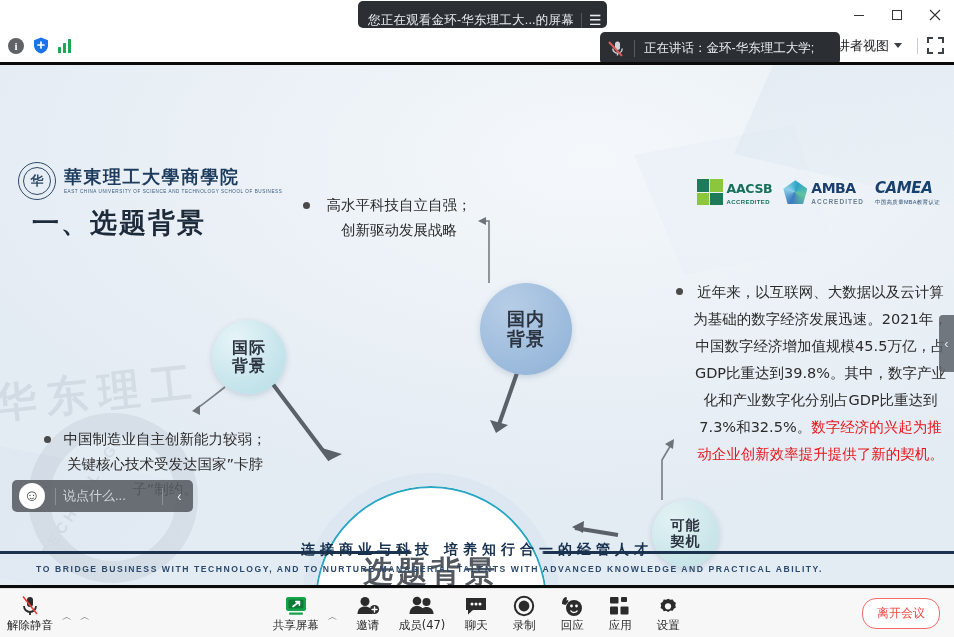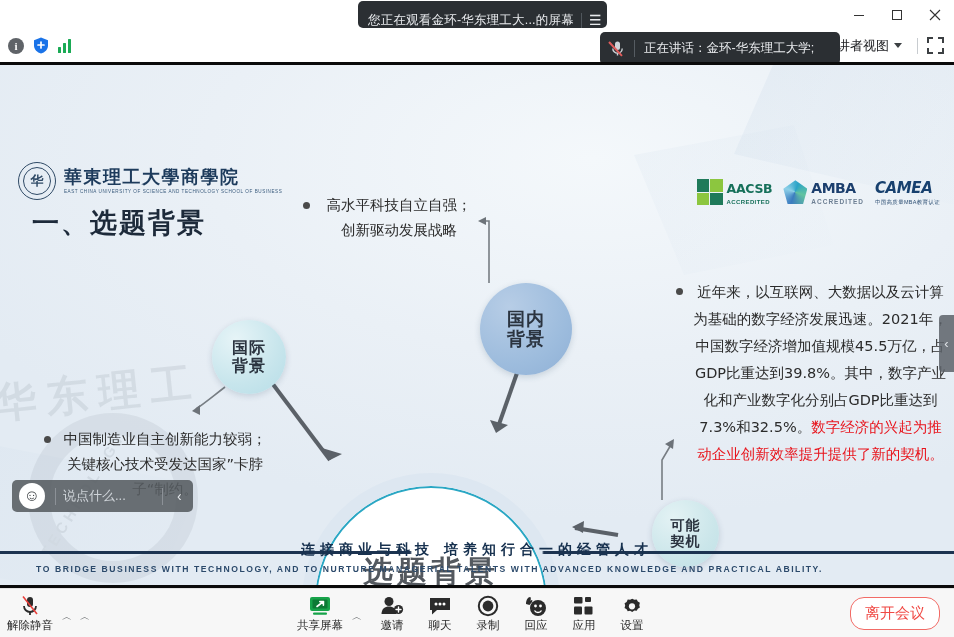--- a/index.html
+++ b/index.html
@@ -258,21 +258,21 @@
     min-width: 48px; padding: 2px 7px 1px; gap: 1px;
   }
   .citem .clabel { font-size: 11.5px; color:#2b2b2b; font-family:"DejaVu Sans", sans-serif; white-space:nowrap; }
   .cglyph { height: 22px; display:flex; align-items:flex-end; justify-content:center; }
   .cchev {
     color:#3c4043; font-size: 10px; padding: 0 6px 0 2px; align-self: center; margin-top: 8px;
   }
   .spacer { flex: 1 1 auto; }
   .leave-btn {
     margin-right: 14px; padding: 6px 14px; border: 1px solid #f26b66; border-radius: 14px;
-    color:#f04a45; font-size: 15px; background: #fff; font-family:"DejaVu Sans", sans-serif;
+    color:#f04a45; font-size: 12px; background: #fff; font-family:"DejaVu Sans", sans-serif;
   }
   svg { display:block; }
 </style>
 </head>
 <body>
 
 <div id="app">
 
   <div class="titlebar">
     <div class="share-pill">
@@ -504,20 +504,31 @@
         <svg width="24" height="22" viewBox="0 0 24 22">
           <circle cx="9" cy="6.5" r="4.5" fill="#2b2b2b"></circle>
           <path d="M1.5 19 C1.5 13.8 5 11.5 9 11.5 C13 11.5 16.5 13.8 16.5 19 Z" fill="#2b2b2b"></path>
           <circle cx="18.5" cy="14.5" r="4.6" fill="#2b2b2b"></circle>
           <path d="M18.5 12 V17 M16 14.5 H21" stroke="#fff" stroke-width="1.4" stroke-linecap="round"></path>
         </svg>
       </span>
       <span class="clabel">邀请</span>
     </div>
 
+    <div class="citem">
+      <span class="cglyph">
+        <svg width="26" height="22" viewBox="0 0 26 22">
+          <circle cx="8" cy="6" r="4.3" fill="#2b2b2b"></circle>
+          <circle cx="17.5" cy="7" r="4" fill="#2b2b2b"></circle>
+          <path d="M0.5 19 C0.5 13.6 4 11 8 11 C12 11 15.5 13.6 15.5 19 Z" fill="#2b2b2b"></path>
+          <path d="M11 19 C11 14.2 14 12 17.5 12 C21 12 24.5 14.2 24.5 19 Z" fill="#2b2b2b"></path>
+        </svg>
+      </span>
+      <span class="clabel">成员(47)</span>
+    </div>
 
     <div class="citem">
       <span class="cglyph">
         <svg width="24" height="22" viewBox="0 0 24 22">
           <path d="M2 3 H22 V15 H9 L4 19.5 V15 H2 Z" fill="#2b2b2b"></path>
           <circle cx="8" cy="9" r="1.5" fill="#fff"></circle>
           <circle cx="12" cy="9" r="1.5" fill="#fff"></circle>
           <circle cx="16" cy="9" r="1.5" fill="#fff"></circle>
         </svg>
       </span>

